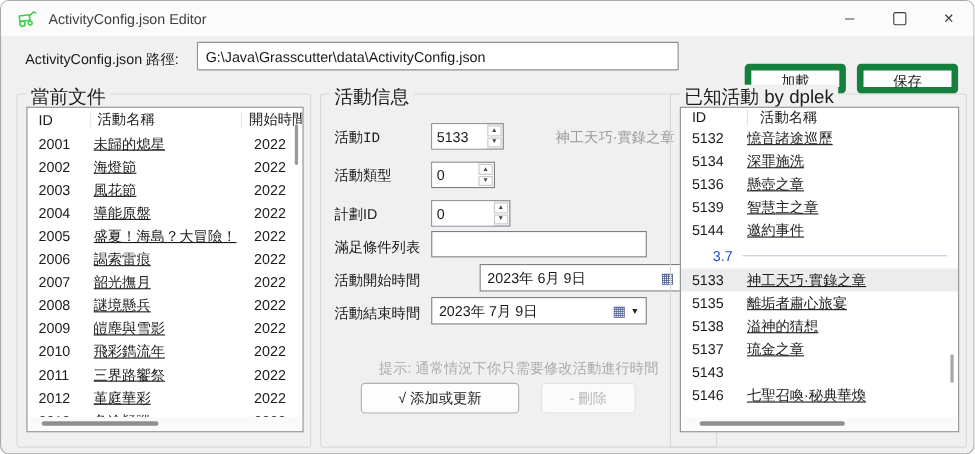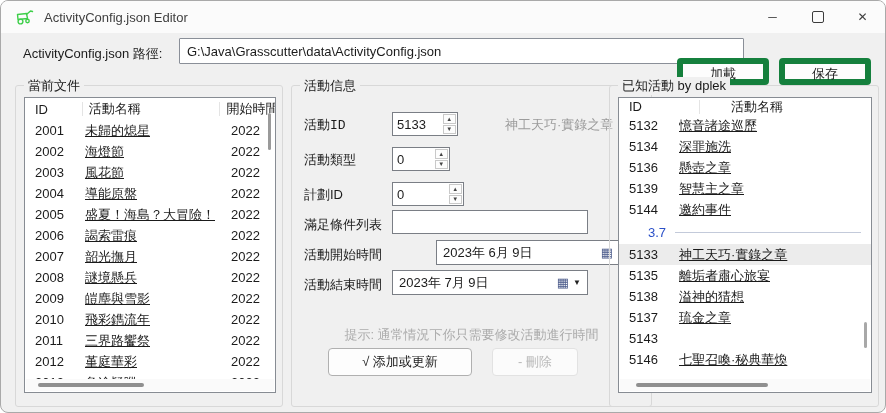--- a/index.html
+++ b/index.html
@@ -11,36 +11,36 @@
   }
   
   .titlebar{position:absolute;left:0;top:0;right:0;height:32px;background:#fbfbfb;display:flex;align-items:center;}
   .app-icon{margin-left:14px;display:flex;align-items:center;}
   .title-text{margin-left:9px;color:#3f3f3f;}
   .win-controls{position:absolute;right:0;top:0;height:32px;display:flex;}
   .win-btn{width:45px;height:32px;display:flex;align-items:center;justify-content:center;color:#3c3c3c;font-size:12px;}
   .max-box{width:10px;height:10px;border:1px solid #3c3c3c;border-radius:2px;}
   
   .pathbar-label{position:absolute;left:22px;top:44px;}
-  .path-input{position:absolute;left:178px;top:37px;width:565px;height:26px;box-sizing:border-box;
+  .path-input{position:absolute;left:178px;top:37px;width:438px;height:26px;box-sizing:border-box;
     border:1px solid #8a8f98;background:#fff;font:inherit;padding:0 7px;color:#1b1b1b;border-radius:1px;}
   .top-btn{position:absolute;top:37px;width:92px;height:27px;box-sizing:border-box;background:#fdfdfd;
     border:6px solid #15803d;border-radius:4px;font:inherit;color:#1b1b1b;margin-top:20px;}
   .btn-load{left:676px;} .btn-save{left:778px;}
   
   .group{position:absolute;top:84px;height:322px;border:1px solid #d8d8d8;border-radius:3px;box-sizing:border-box;}
-  .group-title{position:absolute;top:-9px;left:8px;background:#f0f0f0;padding:0 4px;font-size:13px;color:#1b1b1b;white-space:nowrap;}
+  .group-title{position:absolute;top:-9px;left:8px;background:#f0f0f0;padding:0 4px;font-size:17px;color:#1b1b1b;white-space:nowrap;}
   .group-left{left:14px;width:268px;}
   .group-mid{left:290px;width:361px;}
   .group-right{left:608px;width:270px;}
   
   .listview{position:absolute;left:8px;top:11px;background:#fff;border:1px solid #878c93;overflow:hidden;box-sizing:border-box;}
   .lv-left{width:252px;height:296px;}
   .lv-right{width:254px;height:296px;}
-  .lv-head{display:flex;align-items:center;color:#1b1b1b;justify-content:space-between;}
+  .lv-head{display:flex;align-items:center;color:#1b1b1b;}
   .lv-left .lv-head{height:22px;} .lv-right .lv-head{height:17px;}
   .h-id{width:50px;padding-left:10px;box-sizing:content-box;}
   .h-sep{align-self:center;height:14px;border-right:1px solid #e4e4e4;}
   .h-name{width:140px;padding-left:6px;}
   .h-name2{padding-left:11px;}
   .h-start{padding-left:6px;white-space:nowrap;overflow:hidden;}
   .lv-row{display:flex;align-items:center;height:21px;white-space:nowrap;}
   .lv-row.selected{background:#ececec;}
   .c-id{width:50px;padding-left:10px;flex:none;}
   .c-name{width:146px;flex:none;overflow:hidden;text-decoration:underline;}

